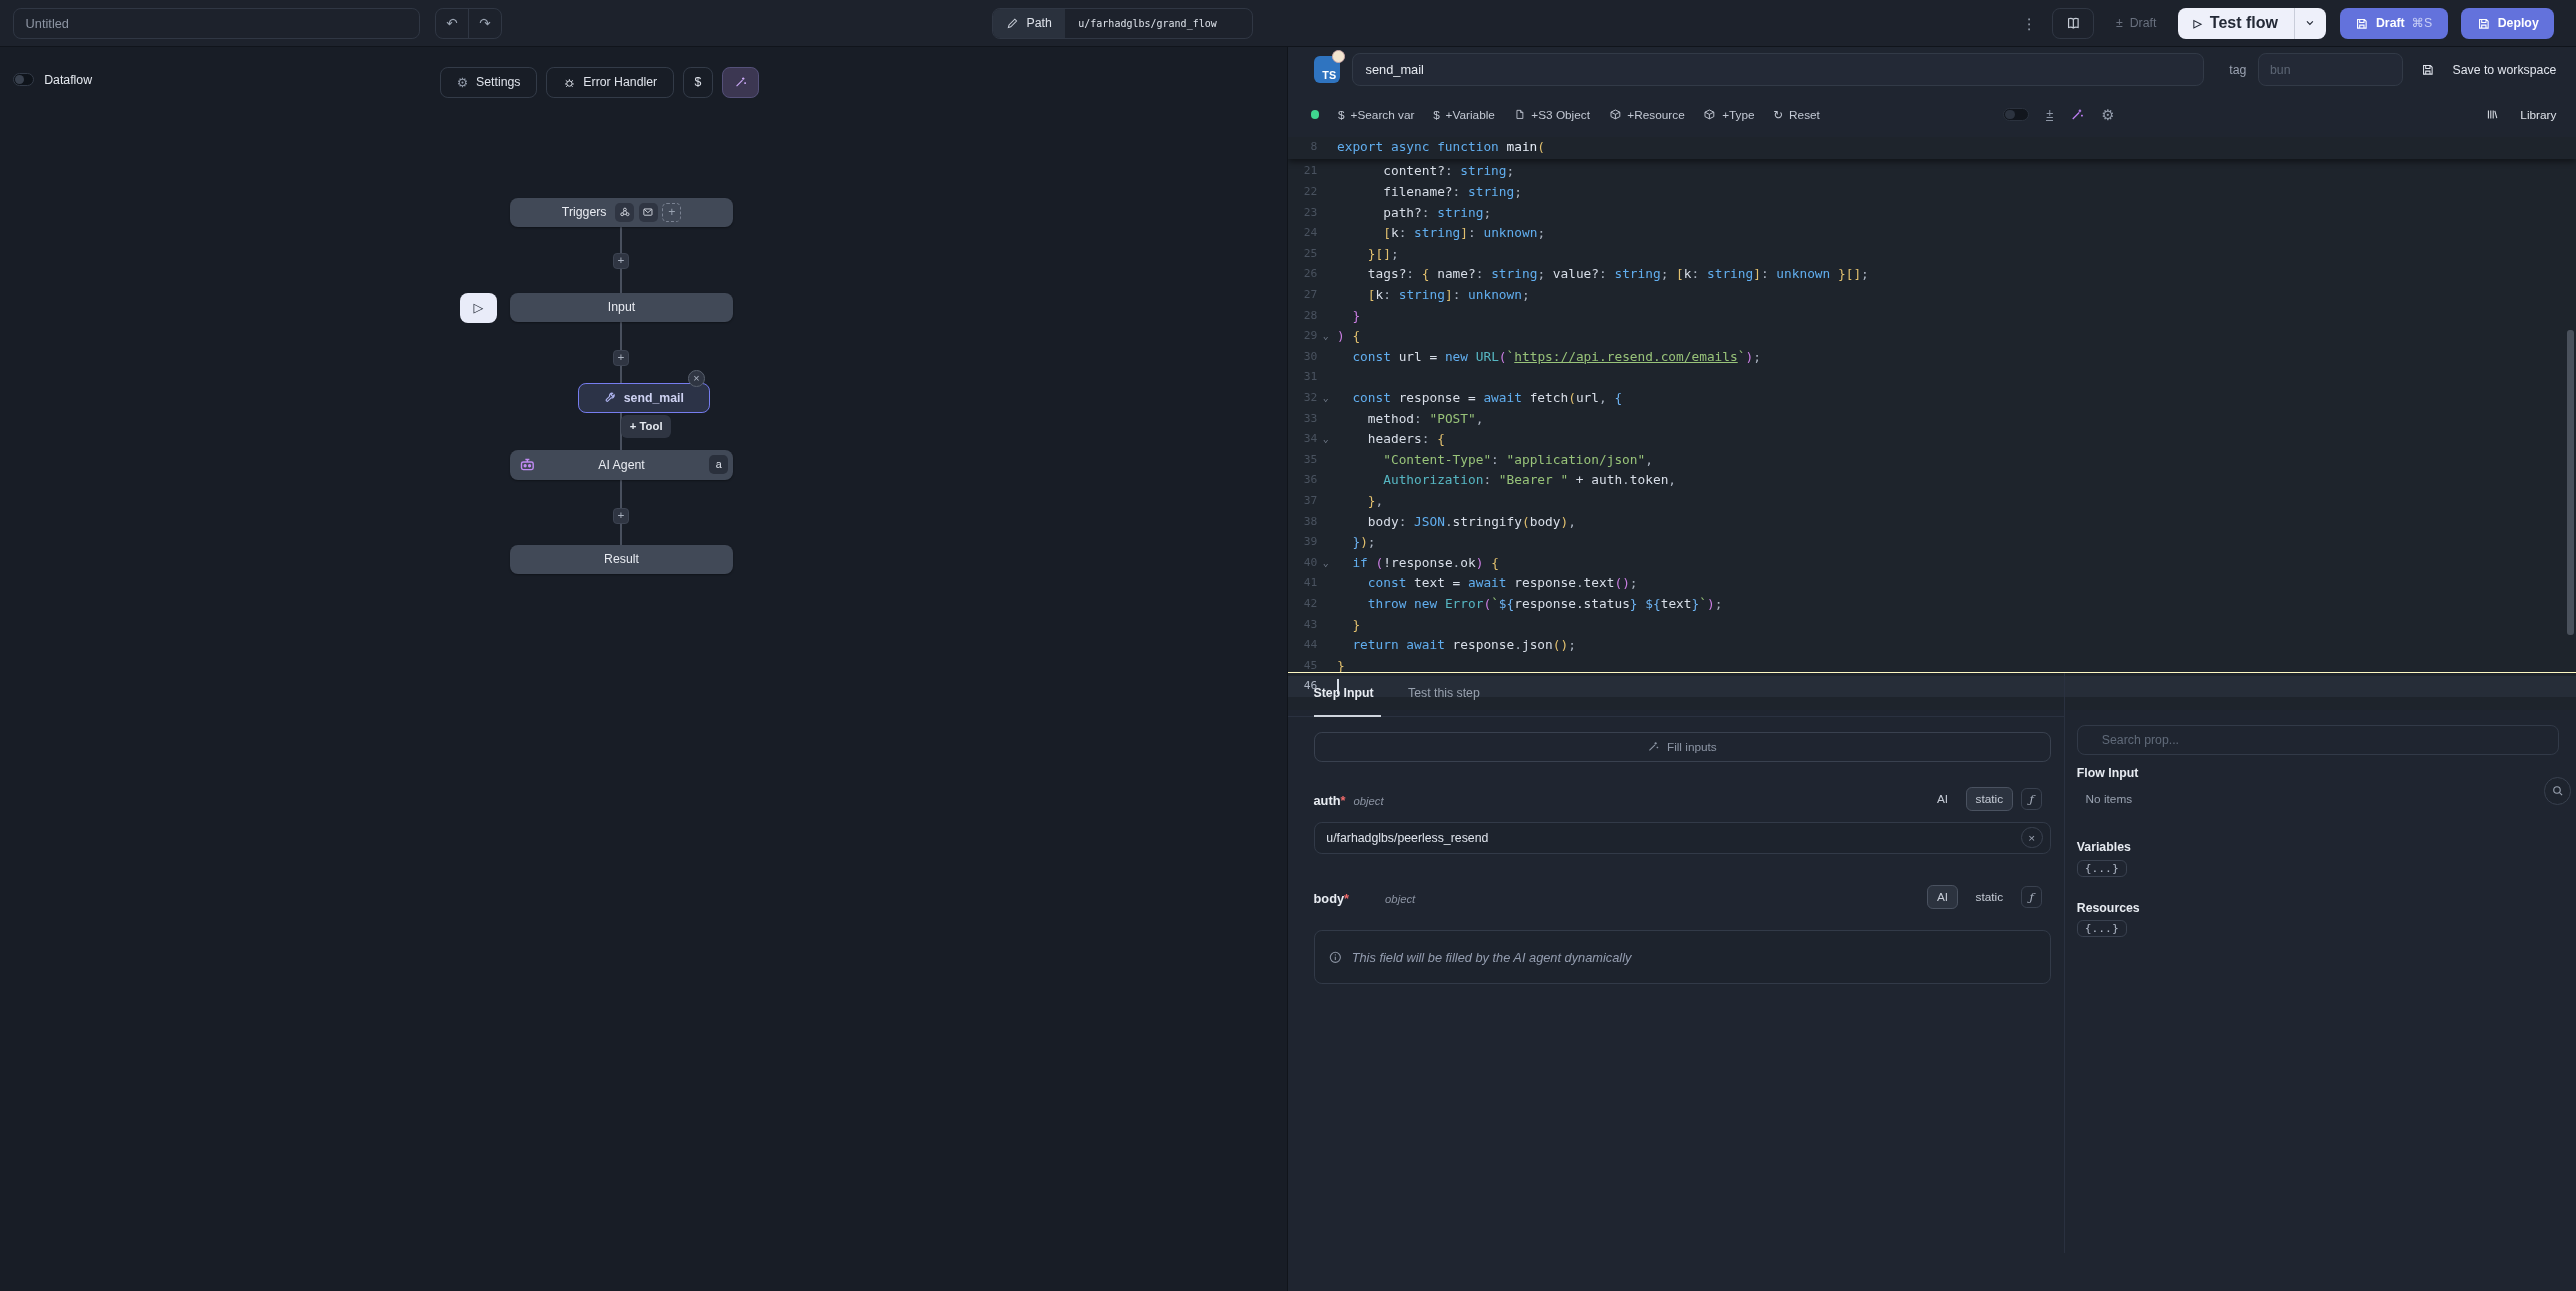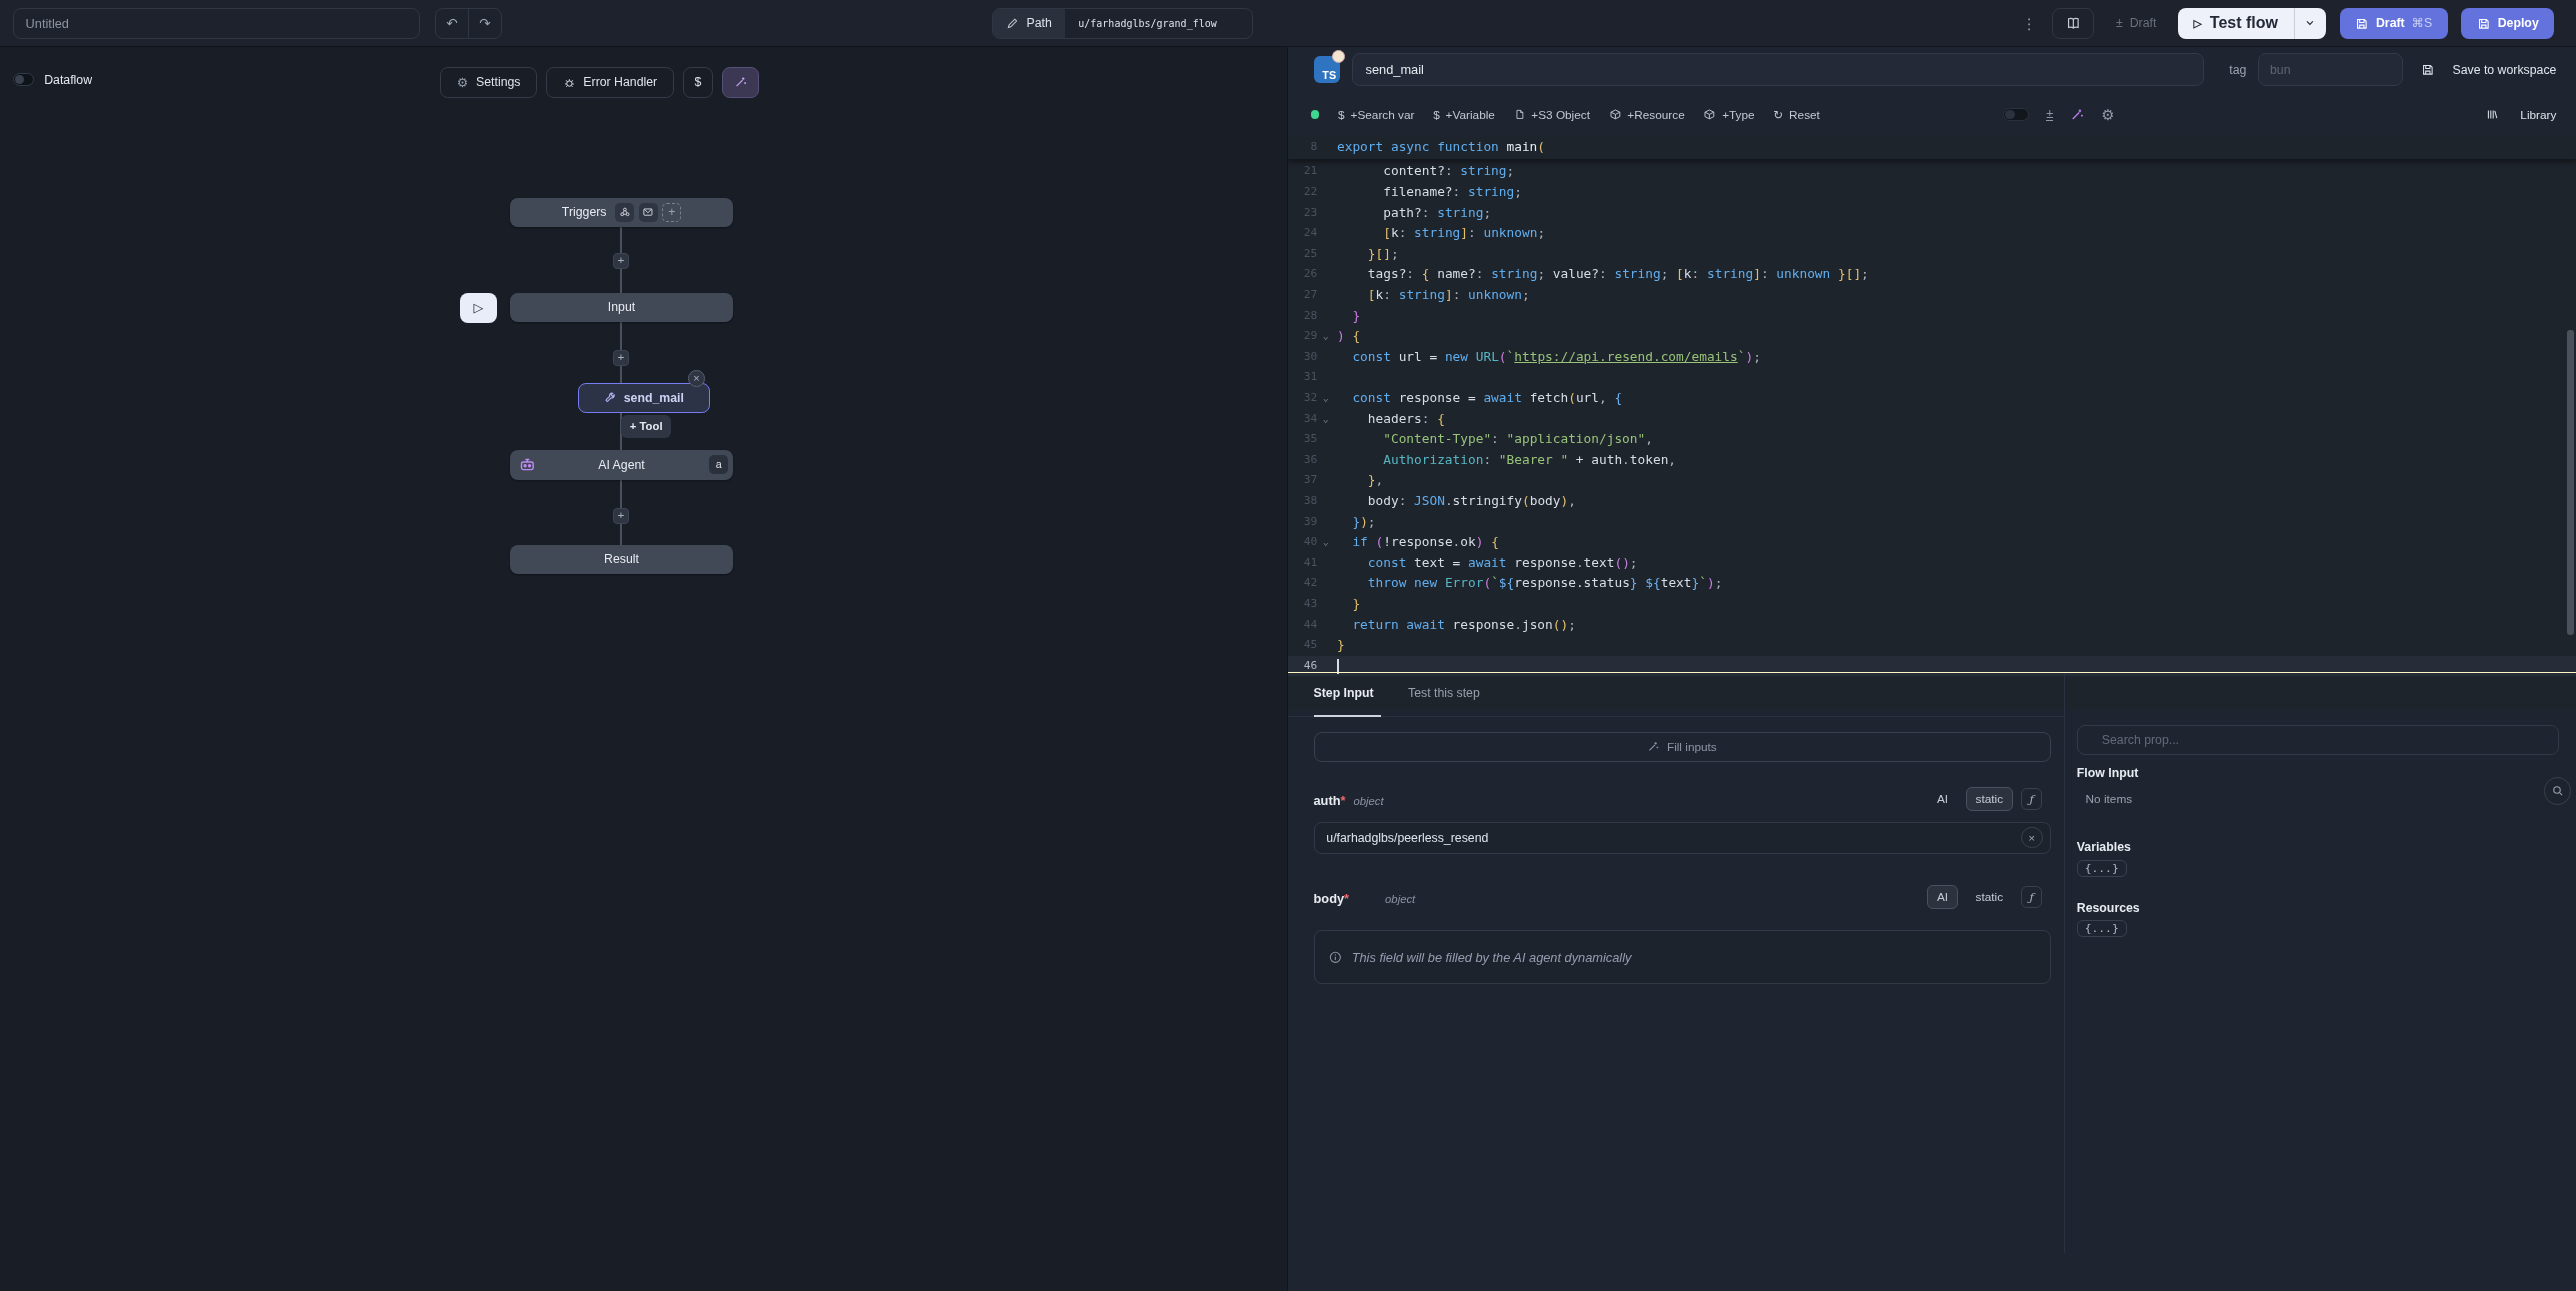--- a/index.html
+++ b/index.html
@@ -421,20 +421,21 @@
         <div class="code-row"><span class="gutter"><span class="lnum">23</span><span class="fold"></span></span><span class="codetext"><span class="tk-prop">      path?</span><span class="tk-punc">: </span><span class="tk-type">string</span><span class="tk-punc">;</span></span></div>
         <div class="code-row"><span class="gutter"><span class="lnum">24</span><span class="fold"></span></span><span class="codetext"><span class="tk-b1">      [</span><span class="tk-prop">k</span><span class="tk-punc">: </span><span class="tk-type">string</span><span class="tk-b1">]</span><span class="tk-punc">: </span><span class="tk-type">unknown</span><span class="tk-punc">;</span></span></div>
         <div class="code-row"><span class="gutter"><span class="lnum">25</span><span class="fold"></span></span><span class="codetext"><span class="tk-b1">    }[]</span><span class="tk-punc">;</span></span></div>
         <div class="code-row"><span class="gutter"><span class="lnum">26</span><span class="fold"></span></span><span class="codetext"><span class="tk-prop">    tags?</span><span class="tk-punc">: </span><span class="tk-b1">{ </span><span class="tk-prop">name?</span><span class="tk-punc">: </span><span class="tk-type">string</span><span class="tk-punc">; </span><span class="tk-prop">value?</span><span class="tk-punc">: </span><span class="tk-type">string</span><span class="tk-punc">; </span><span class="tk-b1">[</span><span class="tk-prop">k</span><span class="tk-punc">: </span><span class="tk-type">string</span><span class="tk-b1">]</span><span class="tk-punc">: </span><span class="tk-type">unknown</span><span class="tk-b1"> }[]</span><span class="tk-punc">;</span></span></div>
         <div class="code-row"><span class="gutter"><span class="lnum">27</span><span class="fold"></span></span><span class="codetext"><span class="tk-b1">    [</span><span class="tk-prop">k</span><span class="tk-punc">: </span><span class="tk-type">string</span><span class="tk-b1">]</span><span class="tk-punc">: </span><span class="tk-type">unknown</span><span class="tk-punc">;</span></span></div>
         <div class="code-row"><span class="gutter"><span class="lnum">28</span><span class="fold"></span></span><span class="codetext"><span class="tk-b2">  }</span></span></div>
         <div class="code-row"><span class="gutter"><span class="lnum">29</span><span class="fold">⌄</span></span><span class="codetext"><span class="tk-b2">) </span><span class="tk-b1">{</span></span></div>
         <div class="code-row"><span class="gutter"><span class="lnum">30</span><span class="fold"></span></span><span class="codetext"><span class="tk-kw">  const </span><span class="tk-plain">url </span><span class="tk-op">= </span><span class="tk-kw">new </span><span class="tk-cyan">URL</span><span class="tk-b2">(</span><span class="tk-str">`</span><span class="tk-link">https://api.resend.com/emails</span><span class="tk-str">`</span><span class="tk-b2">)</span><span class="tk-punc">;</span></span></div>
         <div class="code-row"><span class="gutter"><span class="lnum">31</span><span class="fold"></span></span><span class="codetext"></span></div>
         <div class="code-row"><span class="gutter"><span class="lnum">32</span><span class="fold">⌄</span></span><span class="codetext"><span class="tk-kw">  const </span><span class="tk-plain">response </span><span class="tk-op">= </span><span class="tk-kw">await </span><span class="tk-plain">fetch</span><span class="tk-b1">(</span><span class="tk-plain">url</span><span class="tk-punc">, </span><span class="tk-b3">{</span></span></div>
+        <div class="code-row"><span class="gutter"><span class="lnum">33</span><span class="fold"></span></span><span class="codetext"><span class="tk-prop">    method</span><span class="tk-punc">: </span><span class="tk-str">"POST"</span><span class="tk-punc">,</span></span></div>
         <div class="code-row"><span class="gutter"><span class="lnum">34</span><span class="fold">⌄</span></span><span class="codetext"><span class="tk-prop">    headers</span><span class="tk-punc">: </span><span class="tk-b1">{</span></span></div>
         <div class="code-row"><span class="gutter"><span class="lnum">35</span><span class="fold"></span></span><span class="codetext"><span class="tk-str">      "Content-Type"</span><span class="tk-punc">: </span><span class="tk-str">"application/json"</span><span class="tk-punc">,</span></span></div>
         <div class="code-row"><span class="gutter"><span class="lnum">36</span><span class="fold"></span></span><span class="codetext"><span class="tk-cyan">      Authorization</span><span class="tk-punc">: </span><span class="tk-str">"Bearer " </span><span class="tk-op">+ </span><span class="tk-plain">auth</span><span class="tk-punc">.</span><span class="tk-plain">token</span><span class="tk-punc">,</span></span></div>
         <div class="code-row"><span class="gutter"><span class="lnum">37</span><span class="fold"></span></span><span class="codetext"><span class="tk-b1">    }</span><span class="tk-punc">,</span></span></div>
         <div class="code-row"><span class="gutter"><span class="lnum">38</span><span class="fold"></span></span><span class="codetext"><span class="tk-prop">    body</span><span class="tk-punc">: </span><span class="tk-type">JSON</span><span class="tk-punc">.</span><span class="tk-plain">stringify</span><span class="tk-b1">(</span><span class="tk-plain">body</span><span class="tk-b1">)</span><span class="tk-punc">,</span></span></div>
         <div class="code-row"><span class="gutter"><span class="lnum">39</span><span class="fold"></span></span><span class="codetext"><span class="tk-b3">  }</span><span class="tk-b1">)</span><span class="tk-punc">;</span></span></div>
         <div class="code-row"><span class="gutter"><span class="lnum">40</span><span class="fold">⌄</span></span><span class="codetext"><span class="tk-kw">  if </span><span class="tk-b2">(</span><span class="tk-op">!</span><span class="tk-plain">response</span><span class="tk-punc">.</span><span class="tk-plain">ok</span><span class="tk-b2">)</span><span class="tk-b1"> {</span></span></div>
         <div class="code-row"><span class="gutter"><span class="lnum">41</span><span class="fold"></span></span><span class="codetext"><span class="tk-kw">    const </span><span class="tk-plain">text </span><span class="tk-op">= </span><span class="tk-kw">await </span><span class="tk-plain">response</span><span class="tk-punc">.</span><span class="tk-plain">text</span><span class="tk-b2">()</span><span class="tk-punc">;</span></span></div>
         <div class="code-row"><span class="gutter"><span class="lnum">42</span><span class="fold"></span></span><span class="codetext"><span class="tk-kw">    throw new </span><span class="tk-cyan">Error</span><span class="tk-b2">(</span><span class="tk-str">`</span><span class="tk-b3">${</span><span class="tk-plain">response.status</span><span class="tk-b3">}</span><span class="tk-str"> </span><span class="tk-b3">${</span><span class="tk-plain">text</span><span class="tk-b3">}</span><span class="tk-str">`</span><span class="tk-b2">)</span><span class="tk-punc">;</span></span></div>
         <div class="code-row"><span class="gutter"><span class="lnum">43</span><span class="fold"></span></span><span class="codetext"><span class="tk-b1">  }</span></span></div>

